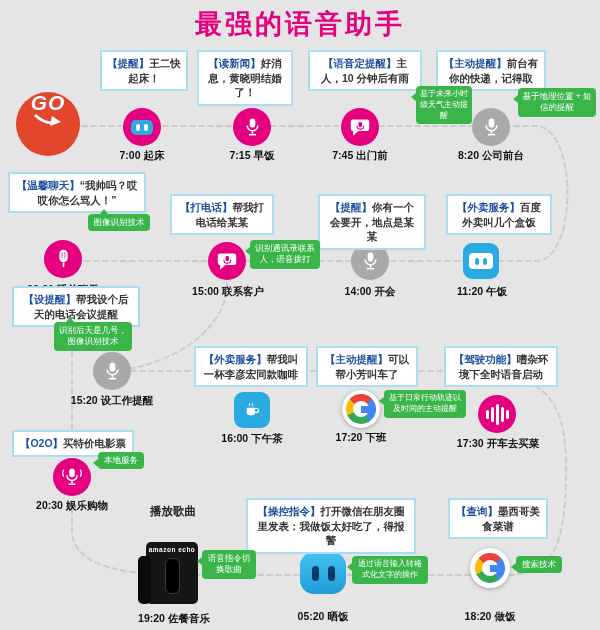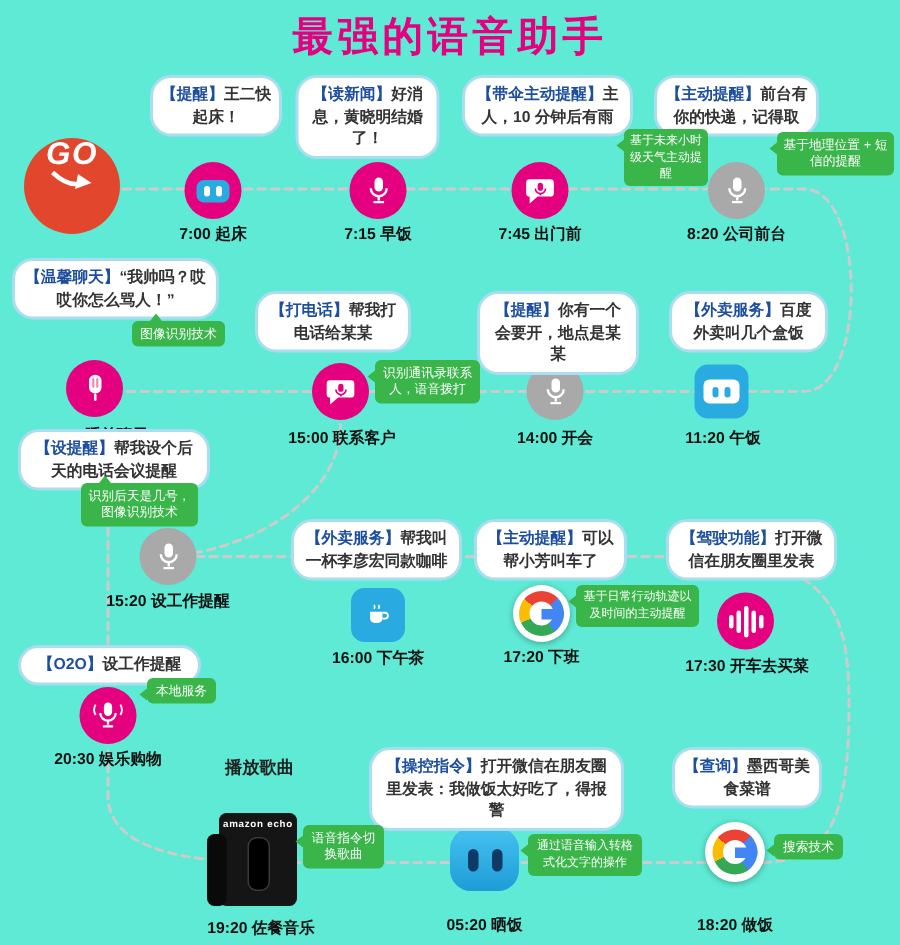--- a/index.html
+++ b/index.html
@@ -1,20 +1,20 @@
 <!DOCTYPE html>
 <html><head>
 <meta charset="utf-8">
 <style>
   *{margin:0;padding:0;box-sizing:border-box}
   body{font-family:"Liberation Sans","DejaVu Sans",sans-serif;background:#fff}
-  #stage{position:relative;width:600px;height:630px;background:#5eead4;overflow:hidden}
+  #stage{position:relative;width:600px;height:630px;background:#e5e5e5;overflow:hidden}
   .title{position:absolute;top:6px;left:0;width:100%;text-align:center;font-size:27px;font-weight:bold;color:#e4007f;letter-spacing:3px}
   .connector{position:absolute;top:0;left:0;z-index:1}
-  .bubble{position:absolute;background:#fff;border:2px solid #aadcf2;border-radius:14px;padding:4px 5px;font-size:10.5px;font-weight:bold;line-height:1.4;color:#333;text-align:center;z-index:3}
+  .bubble{position:absolute;background:#fff;border:2px solid #aadcf2;border-radius:0;padding:4px 5px;font-size:10.5px;font-weight:bold;line-height:1.4;color:#333;text-align:center;z-index:3}
   .bubble .tag{color:#1d4f9e}
   .badge{position:absolute;background:#39b54a;color:#fff;font-size:8.5px;font-weight:normal;border-radius:4px;padding:3px 4px;line-height:1.35;text-align:center;z-index:4}
   .badge.sm{font-size:8px}
   .badge.pl::before{content:"";position:absolute;left:-5px;top:7px;border-top:4px solid transparent;border-bottom:4px solid transparent;border-right:5px solid #39b54a}
   .badge.pt::before{content:"";position:absolute;top:-5px;left:12px;border-left:4px solid transparent;border-right:4px solid transparent;border-bottom:5px solid #39b54a}
   .circle{position:absolute;width:38px;height:38px;border-radius:50%;display:flex;align-items:center;justify-content:center;z-index:2}
   .magenta{background:#e50080}
   .grayc{background:#a9a9a9}
   .bluesq{position:absolute;width:36px;height:36px;border-radius:9px;background:#29abe2;display:flex;align-items:center;justify-content:center;z-index:2}
   .time{position:absolute;font-size:10.5px;font-weight:bold;color:#111;text-align:center;z-index:3;white-space:nowrap}
@@ -78,21 +78,21 @@
   <div class="circle magenta" style="left:233px;top:108px">
     <svg viewBox="0 0 24 28" width="17">
         <rect x="8" y="2" width="8" height="13" rx="4" fill="#fff"></rect>
         <path d="M19.5 12 A7.5 7.5 0 0 1 4.5 12" fill="none" stroke="#fff" stroke-width="2.2"></path>
         <line x1="12" y1="19.5" x2="12" y2="23.5" stroke="#fff" stroke-width="2.2"></line>
         <line x1="7" y1="25" x2="17" y2="25" stroke="#fff" stroke-width="2.2"></line>
       </svg>
   </div>
   <div class="time" style="left:207px;top:149px;width:90px">7:15 早饭</div>
 
-  <div class="bubble" style="left:308px;top:50px;width:114px"><span class="tag">【带伞主动提醒】</span><span>主人，10 分钟后有雨</span></div>
+  <div class="bubble" style="left:308px;top:50px;width:114px"><span class="tag">【语音定提醒】</span><span>主人，10 分钟后有雨</span></div>
   <div class="circle magenta" style="left:341px;top:108px">
     <svg viewBox="0 0 26 24" width="20">
         <path d="M4 2 h18 a3 3 0 0 1 3 3 v9 a3 3 0 0 1 -3 3 h-11 l-7 6 v-6 a3 3 0 0 1 -3 -3 v-9 a3 3 0 0 1 3 -3z" fill="#fff"></path>
         <rect x="11" y="5" width="4.6" height="7" rx="2.3" fill="#e50080"></rect>
         <path d="M17.8 10 A4.4 4.4 0 0 1 9 10" fill="none" stroke="#e50080" stroke-width="1.4"></path>
         <line x1="13.3" y1="14.4" x2="13.3" y2="16" stroke="#e50080" stroke-width="1.4"></line>
       </svg>
   </div>
   <div class="time" style="left:315px;top:149px;width:90px">7:45 出门前</div>
   <div class="badge sm pl" style="left:416px;top:86px;width:56px">基于未来小时级天气主动提醒</div>
@@ -175,33 +175,33 @@
   </div>
   <div class="time" style="left:205px;top:432px;width:94px">16:00 下午茶</div>
 
   <div class="bubble" style="left:316px;top:346px;width:102px"><span class="tag">【主动提醒】</span><span>可以帮小芳叫车了</span></div>
   <div class="g-logo" style="left:342px;top:390px">
       <span class="g-ring"></span>
     </div>
   <div class="badge sm pl" style="left:384px;top:390px;width:82px">基于日常行动轨迹以及时间的主动提醒</div>
   <div class="time" style="left:318px;top:431px;width:86px">17:20 下班</div>
 
-  <div class="bubble" style="left:444px;top:346px;width:114px"><span class="tag">【驾驶功能】</span><span>打开微信在朋友圈里发表</span></div>
+  <div class="bubble" style="left:444px;top:346px;width:114px"><span class="tag">【驾驶功能】</span><span>嘈杂环境下全时语音启动</span></div>
   <div class="circle magenta" style="left:478px;top:395px">
     <span class="wave">
         <i style="height:9px"></i>
         <i style="height:15px"></i>
         <i style="height:21px"></i>
         <i style="height:15px"></i>
         <i style="height:9px"></i>
       </span>
   </div>
   <div class="time" style="left:450px;top:437px;width:96px">17:30 开车去买菜</div>
 
-  <div class="bubble" style="left:12px;top:430px;width:122px"><span class="tag">【O2O】</span><span>设工作提醒</span></div>
+  <div class="bubble" style="left:12px;top:430px;width:122px"><span class="tag">【O2O】</span><span>买特价电影票</span></div>
   <div class="circle magenta" style="left:53px;top:458px">
     <svg viewBox="0 0 32 28" width="22">
         <rect x="12" y="2" width="8" height="13" rx="4" fill="#fff"></rect>
         <path d="M23.5 12 A7.5 7.5 0 0 1 8.5 12" fill="none" stroke="#fff" stroke-width="2.2"></path>
         <line x1="16" y1="19.5" x2="16" y2="23.5" stroke="#fff" stroke-width="2.2"></line>
         <line x1="11" y1="25" x2="21" y2="25" stroke="#fff" stroke-width="2.2"></line>
         <path d="M4 4 Q 1 9 4 14" fill="none" stroke="#fff" stroke-width="1.8"></path>
         <path d="M28 4 Q 31 9 28 14" fill="none" stroke="#fff" stroke-width="1.8"></path>
       </svg>
   </div>

